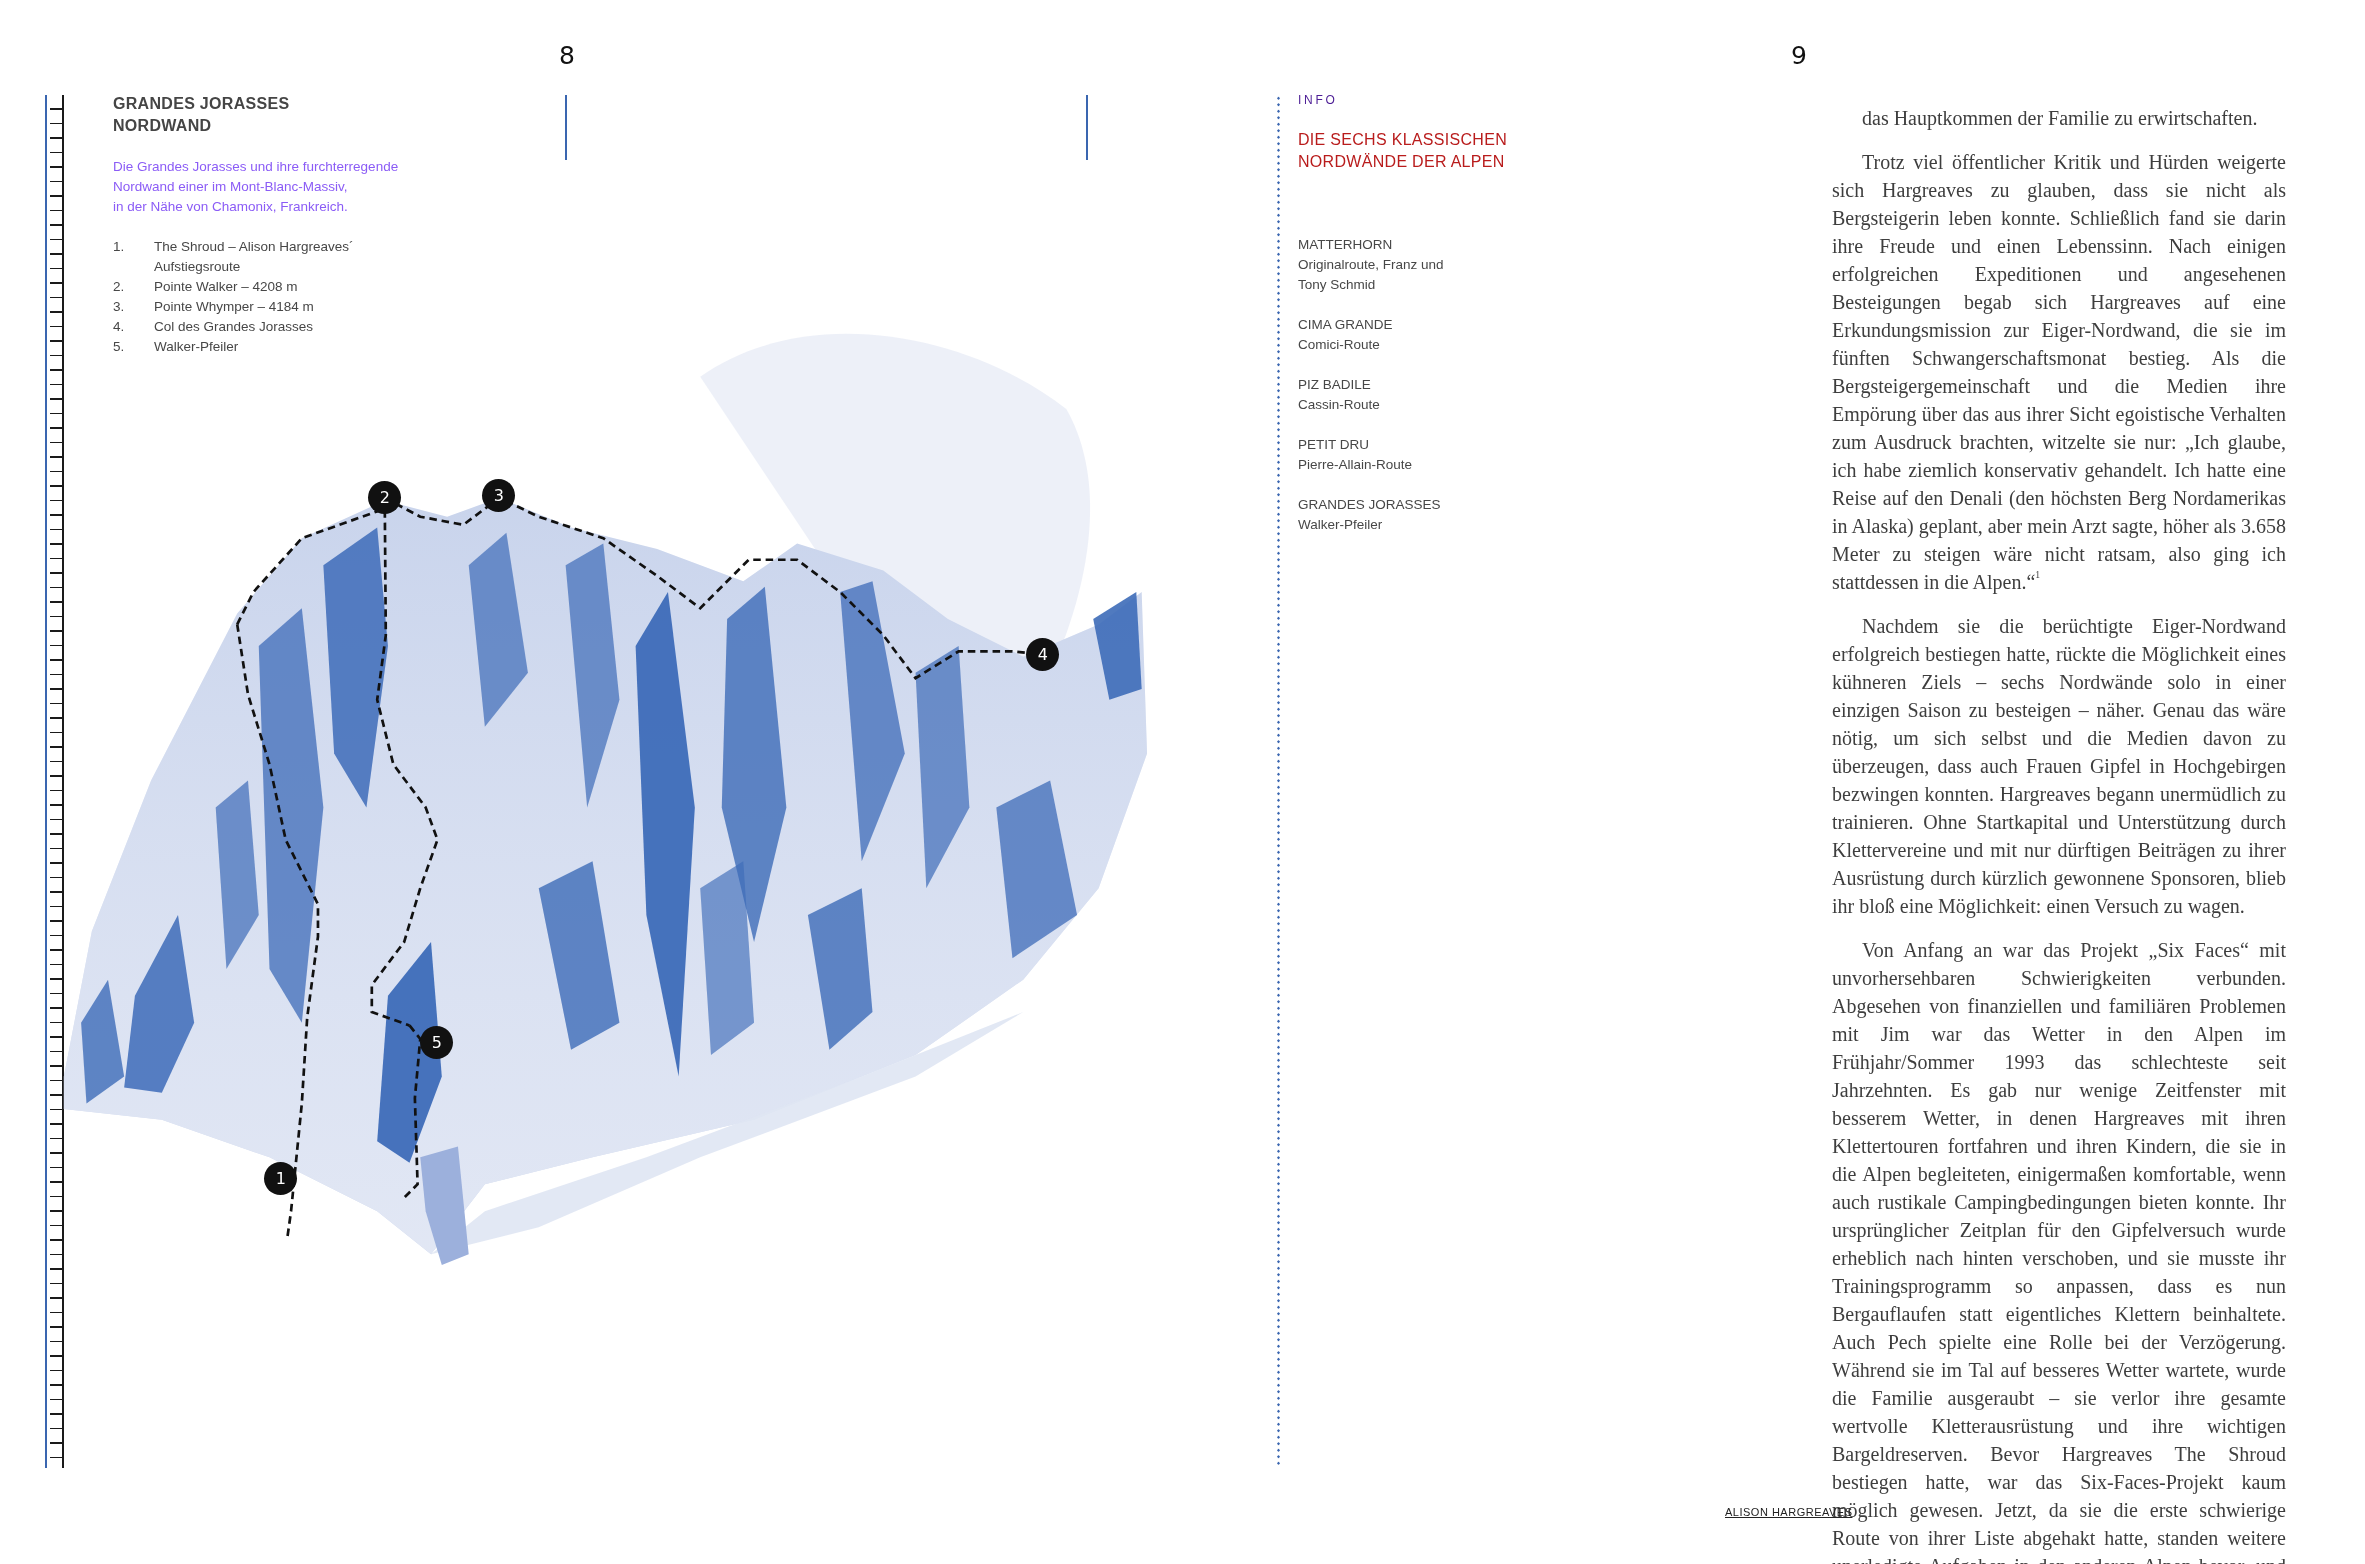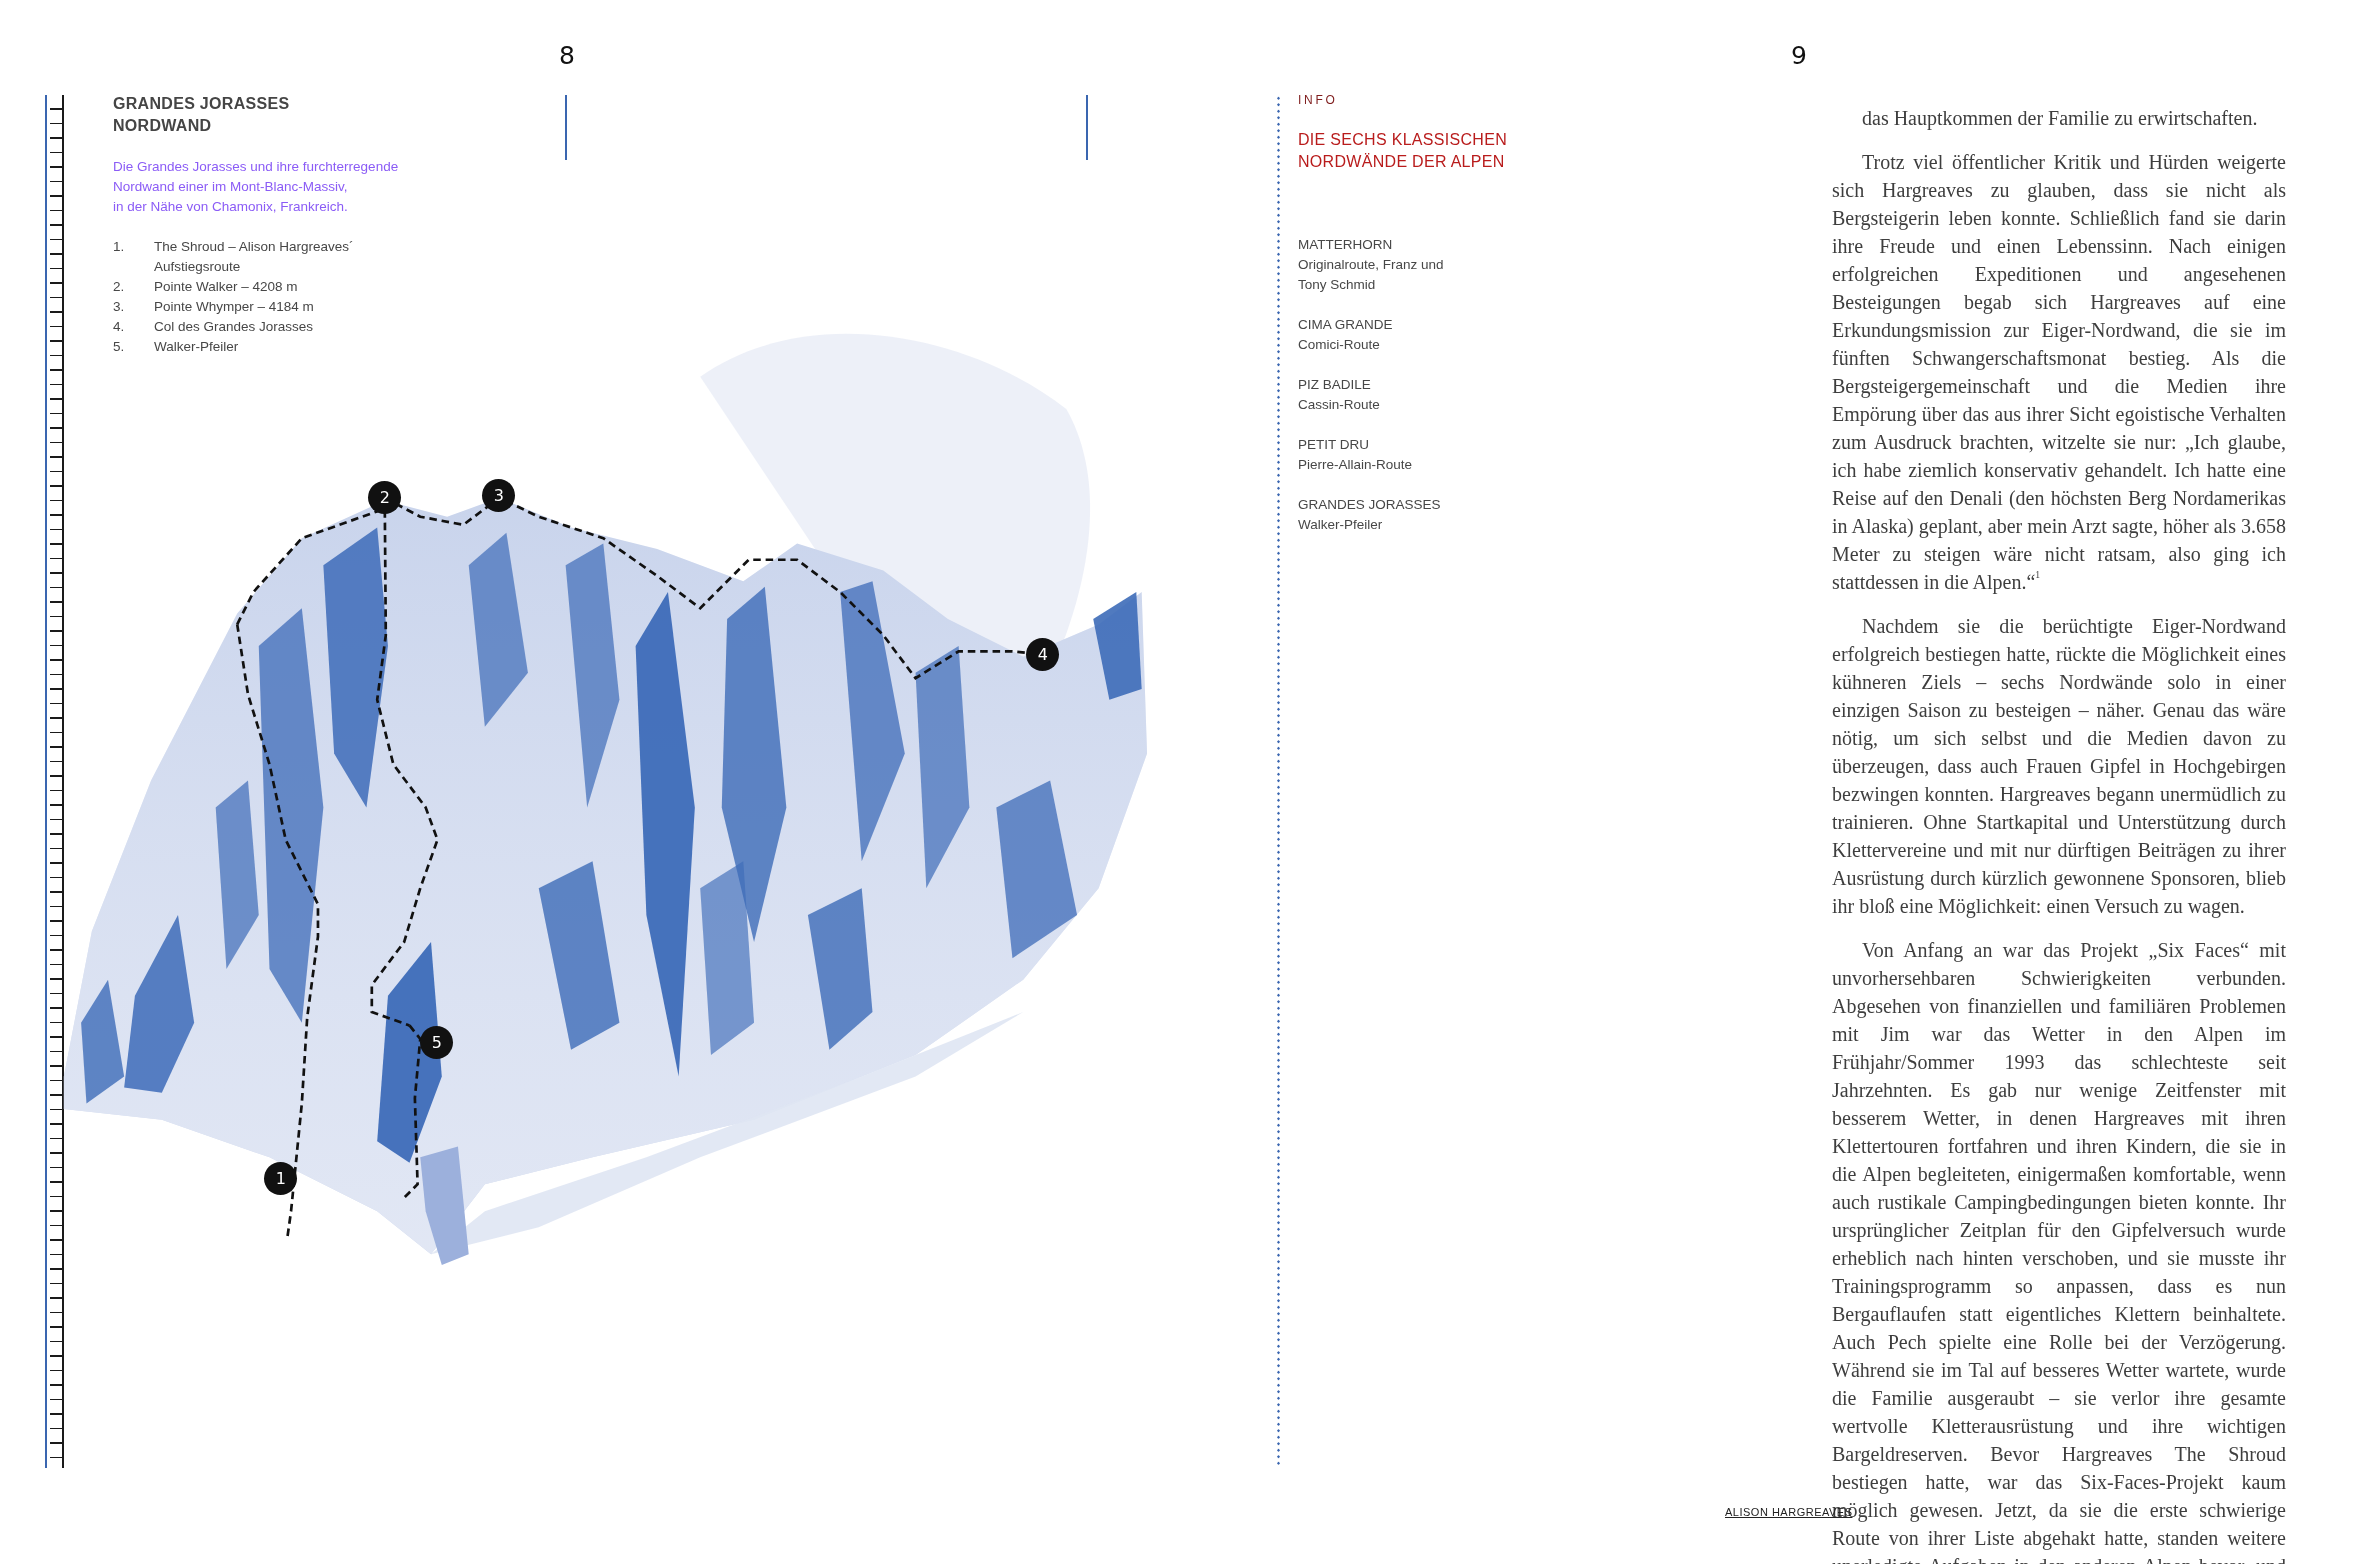--- a/index.html
+++ b/index.html
@@ -12,21 +12,21 @@
   .ruler .black { position:absolute; left:17px; top:0; width:2.2px; height:100%; background:#1a1a1a; }
   .ruler .ticks { position:absolute; left:5.4px; top:0; width:13px; height:100%;
      background: repeating-linear-gradient(to bottom, transparent 0, transparent 13px, #1a1a1a 13px, #1a1a1a 14.5px); }
   .dotsep { position:absolute; left:1277px; top:95px; width:2.7px; height:1373px;
      background: radial-gradient(circle, #3a66b0 1.1px, transparent 1.3px) 0 0/2.7px 6.5px repeat-y; }
   .gj-title { left:113px; top:93px; font-size:16px; font-weight:bold; line-height:21.5px; letter-spacing:0.3px; color:#454545; }
   .gj-intro { left:113px; top:157px; font-size:13.5px; line-height:20px; color:#8b5cf6; width:377px; }
   .gj-list { left:113px; top:237px; font-size:13.5px; line-height:20px; color:#474747; margin:0; padding:0; list-style:none; width:323px; }
   .gj-list li { display:flex; }
   .gj-list .num { width:41px; flex:none; }
-  .info-label { left:1298px; top:93px; font-size:12px; letter-spacing:2.7px; color:#7f1d1d; }
+  .info-label { left:1298px; top:93px; font-size:12px; letter-spacing:2.7px; color:#4c1d95; }
   .info-title { left:1298px; top:129px; font-size:16px; font-weight:normal; line-height:21.5px; color:#b91c1c; letter-spacing:0.3px; }
   .info-entries { left:1298px; top:235px; font-size:13.5px; line-height:20px; color:#474747; width:226px; }
   .info-entry { margin-bottom:20px; }
   .body-col { left:1816px; top:88px; width:486px; font-family:"Liberation Serif", serif; font-size:20px; line-height:28px; color:#3e3e3e; text-align:justify; }
   .body-col p { margin:16px; text-indent:30px; }
   .body-col sup { font-size:9.7px; vertical-align:top; line-height:1; position:relative; top:2.2px; }
   .footer { left:1725px; top:1506px; font-size:11px; letter-spacing:0.5px; color:#222;text-decoration:underline; }
   .illus { position:absolute; left:54px; top:156px; width:1104px; height:1319px; }
   .marker { position:absolute; width:33px; height:33px; margin:-16.7px 0 0 -16.7px; border-radius:50%; background:#111; color:#fff; font-size:16px; line-height:33px; text-align:center; font-family:"DejaVu Sans", sans-serif; }
 </style>

